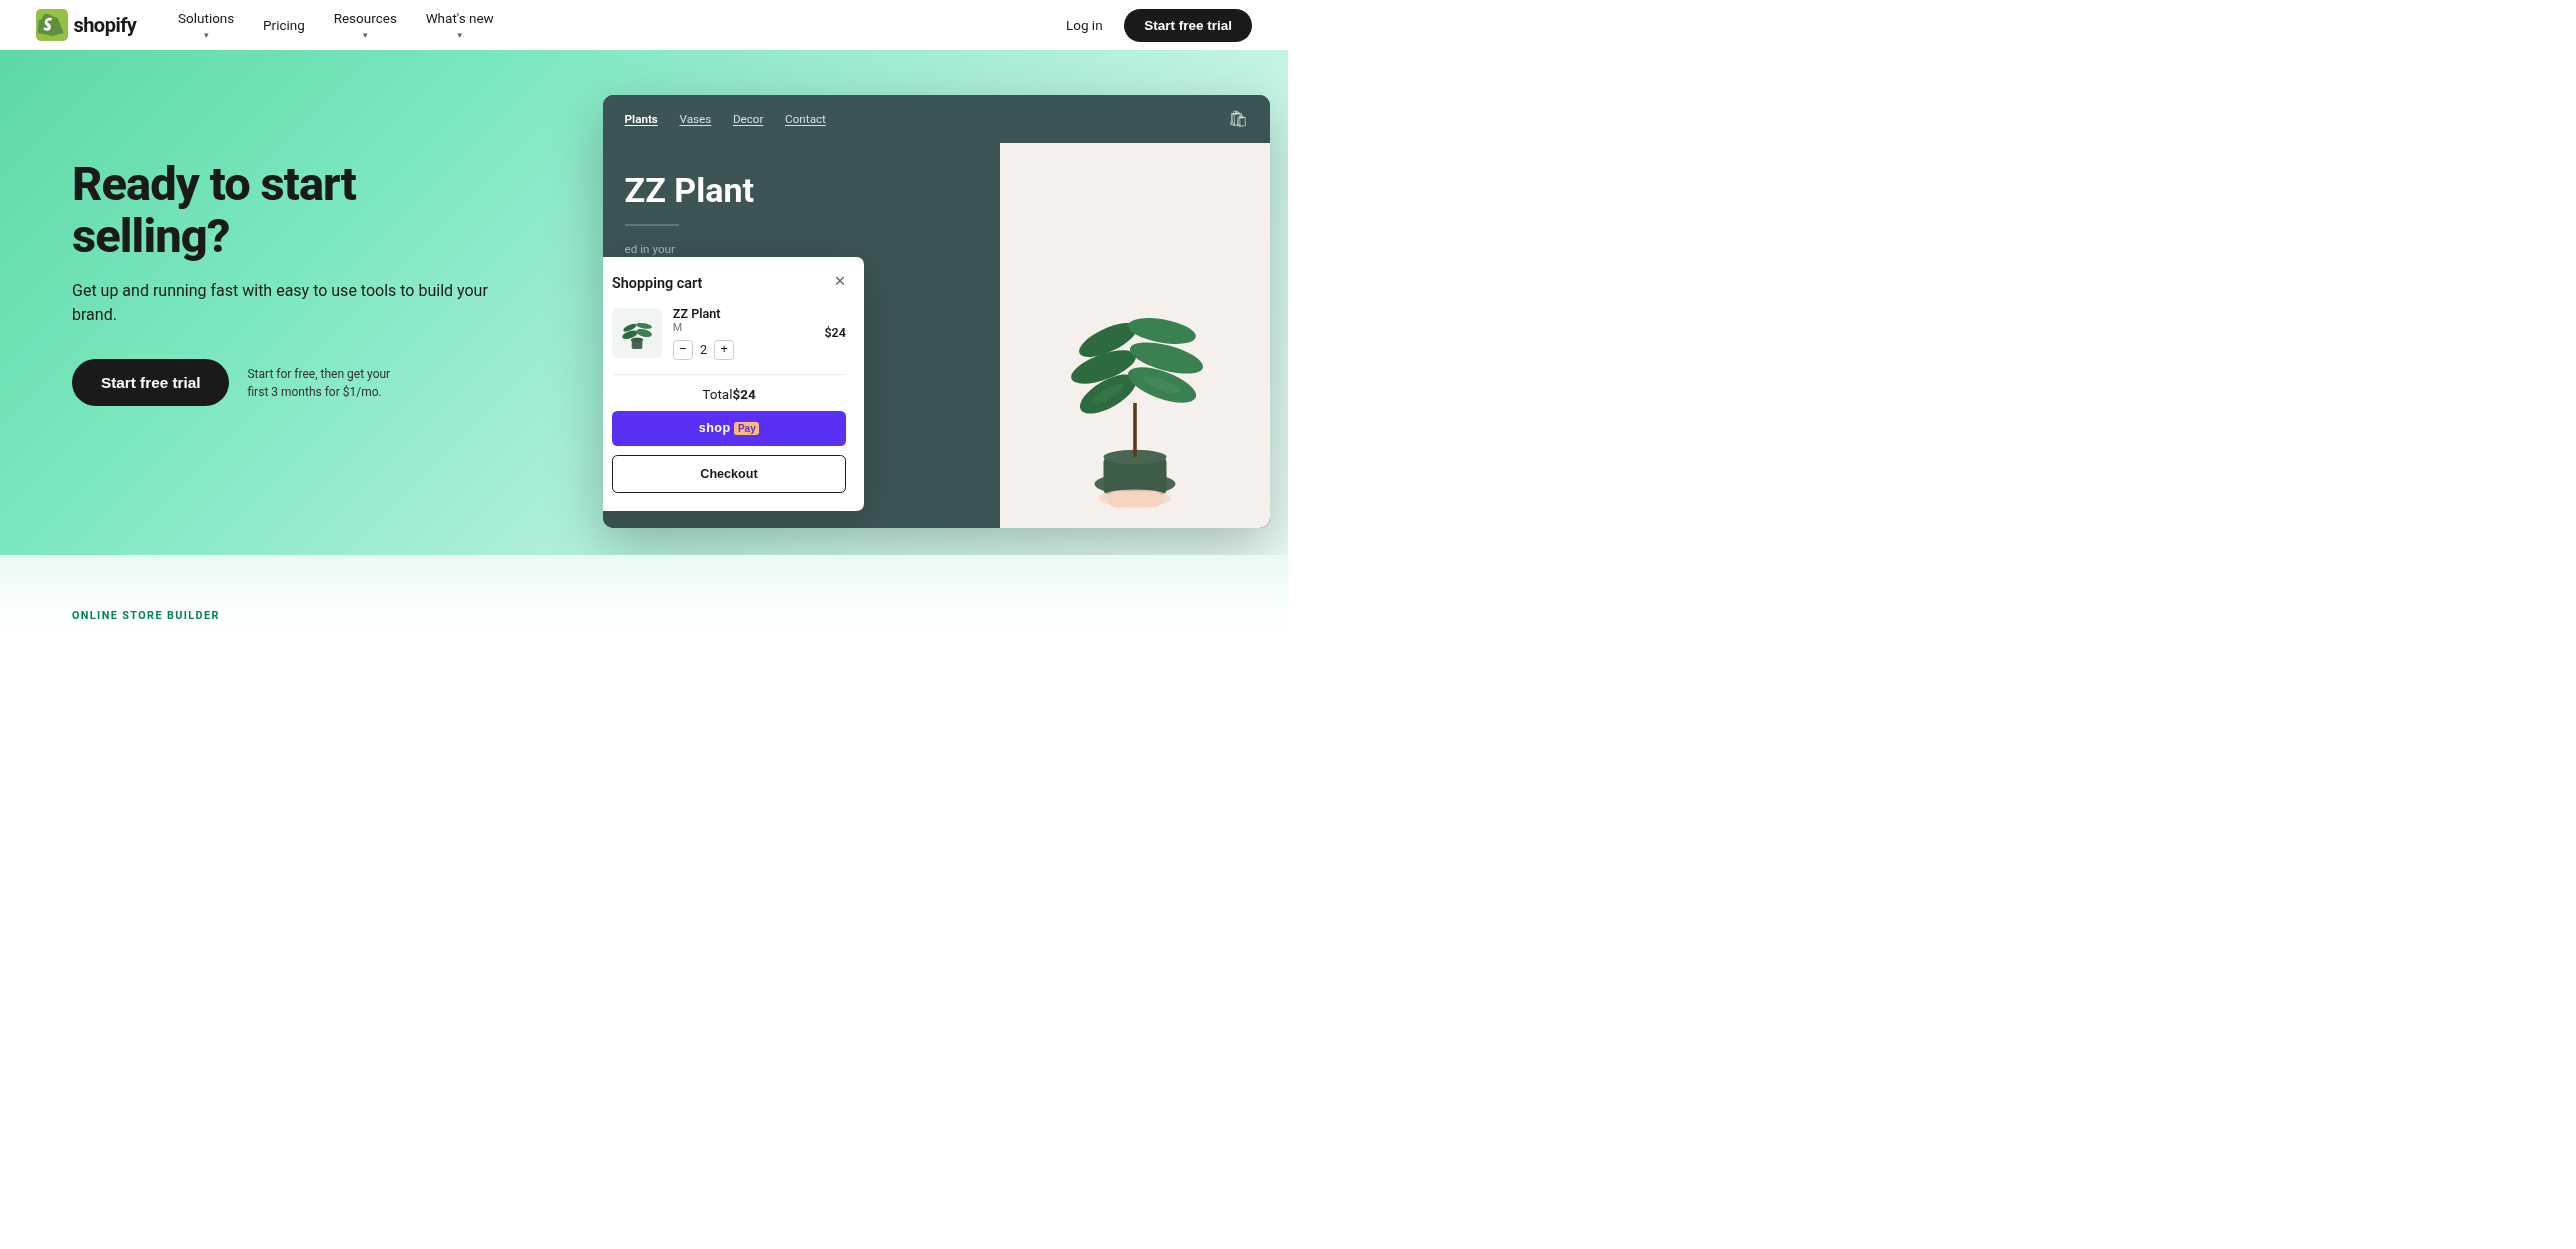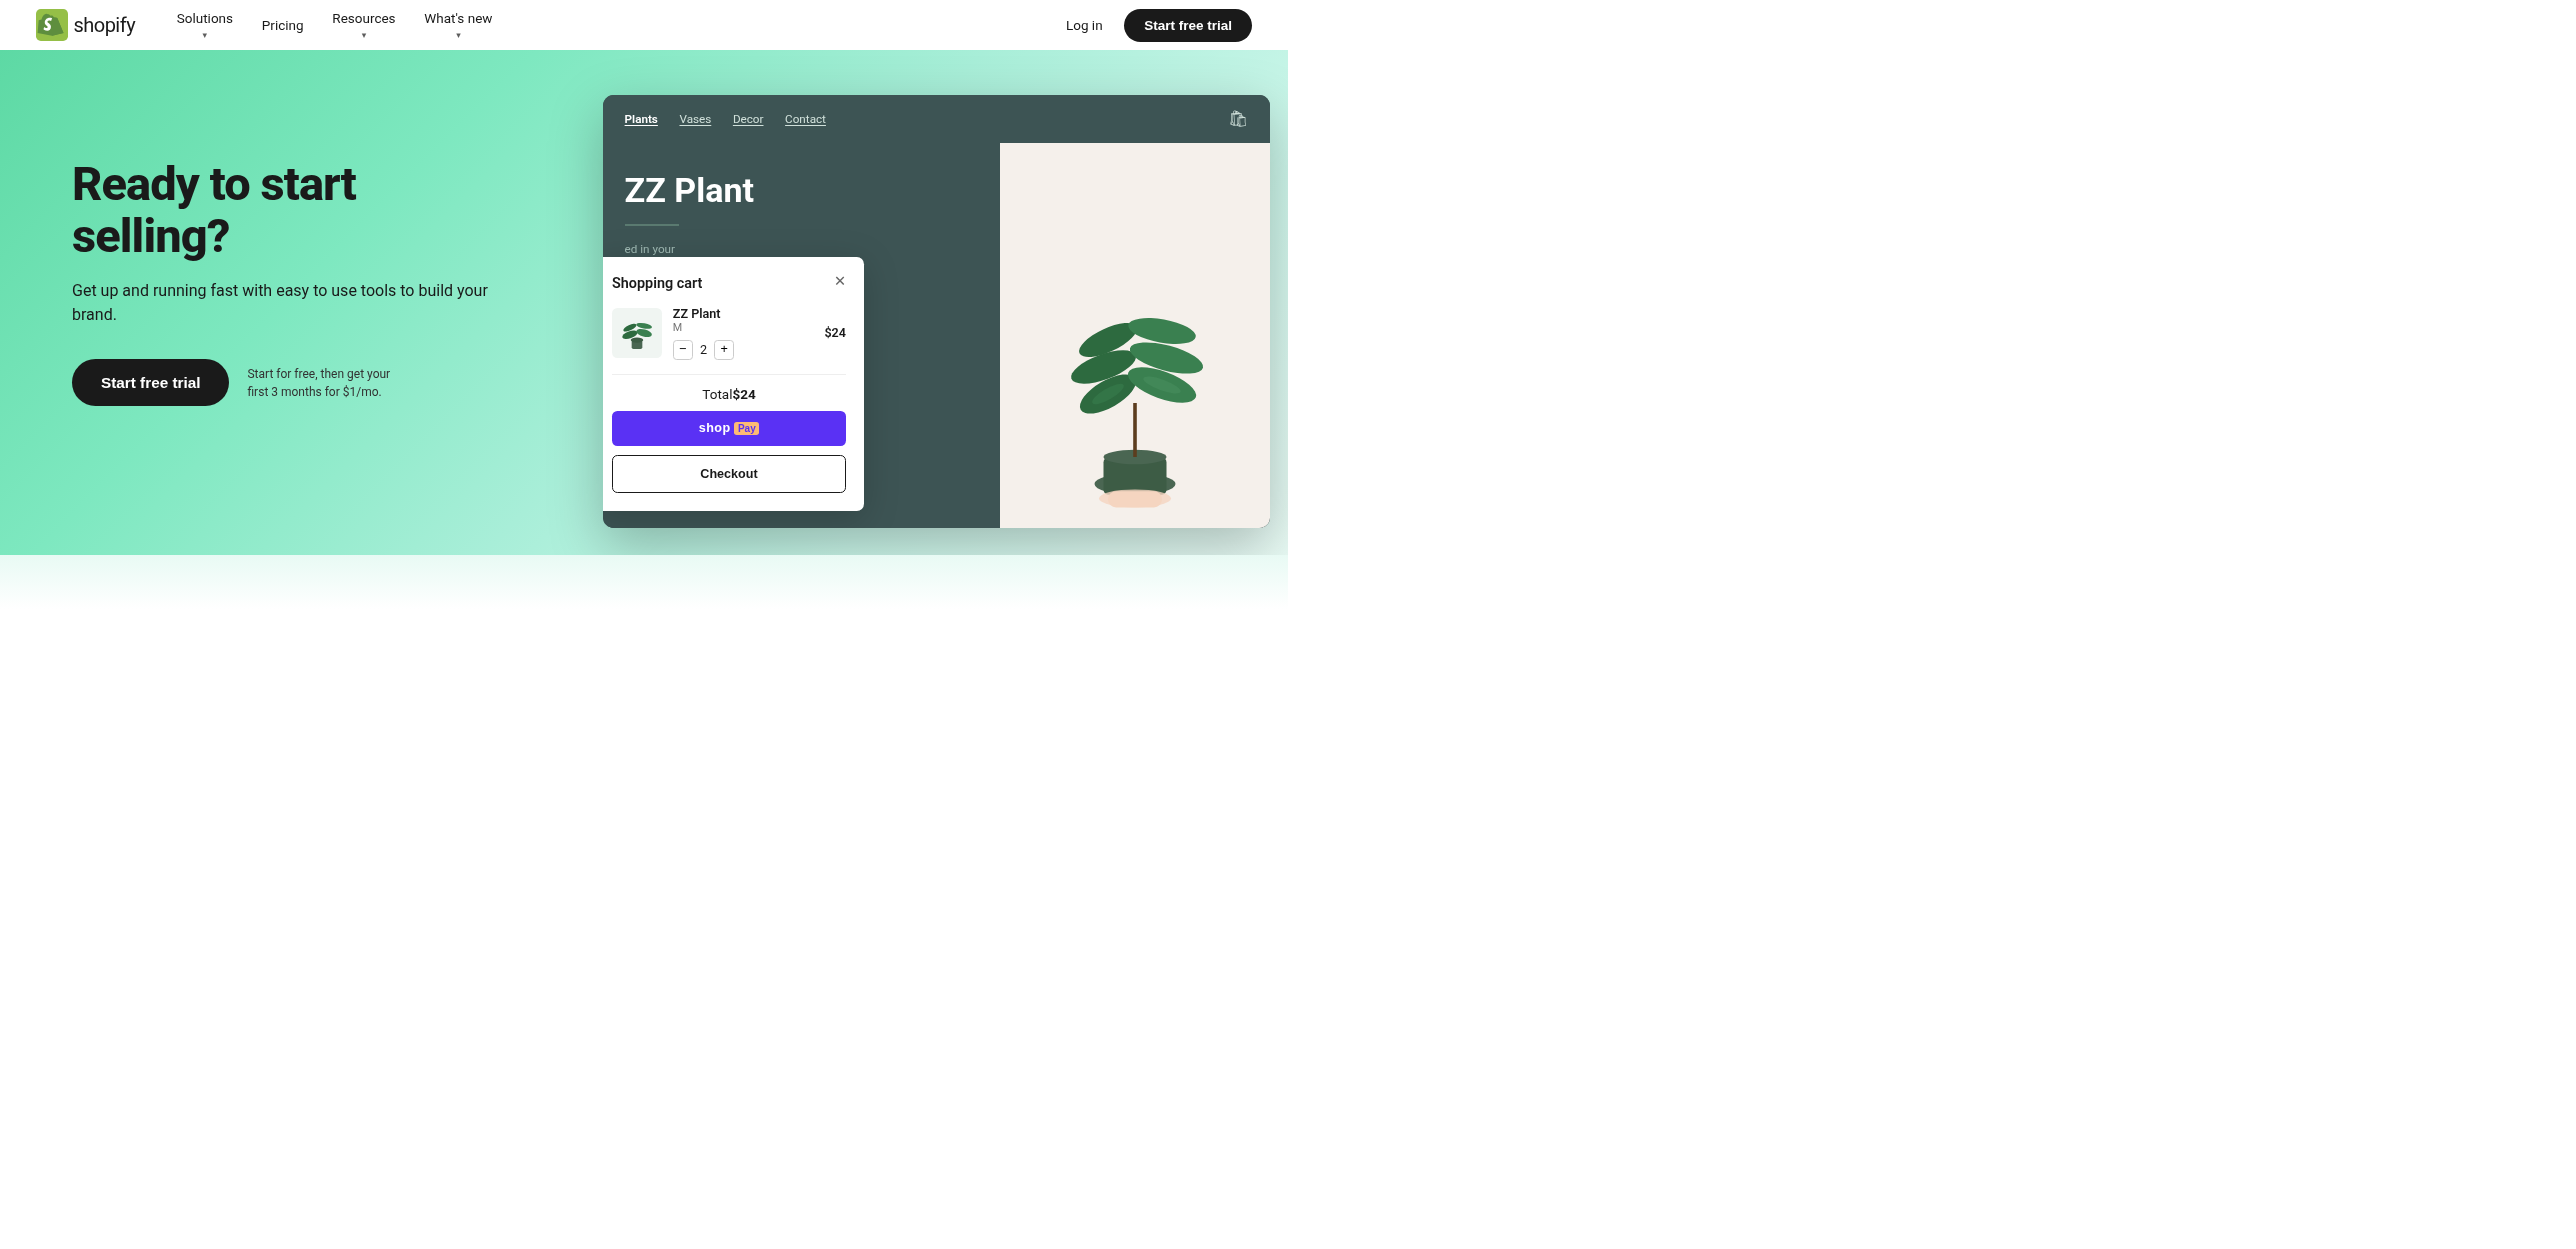--- a/index.html
+++ b/index.html
@@ -31,21 +31,21 @@
       color: #1a1a1a;
     }
 
     .logo-icon {
       width: 32px;
       height: 32px;
     }
 
     .logo-text {
       font-size: 20px;
-      font-weight: 400;
+      font-weight: 700;
       color: #1a1a1a;
       letter-spacing: -0.5px;
     }
 
     .nav-links {
       display: flex;
       align-items: center;
       gap: 3.6px;
       flex: 1;
     }
@@ -573,14 +573,15 @@
           </button>
 
           <button class="btn-checkout">Checkout</button>
         </div>
       </div>
     </div>
   </div>
 </section>
 
 <section class="bottom-section">
+  <p class="section-label">ONLINE STORE BUILDER</p>
 </section>
 
 
 </body></html>

